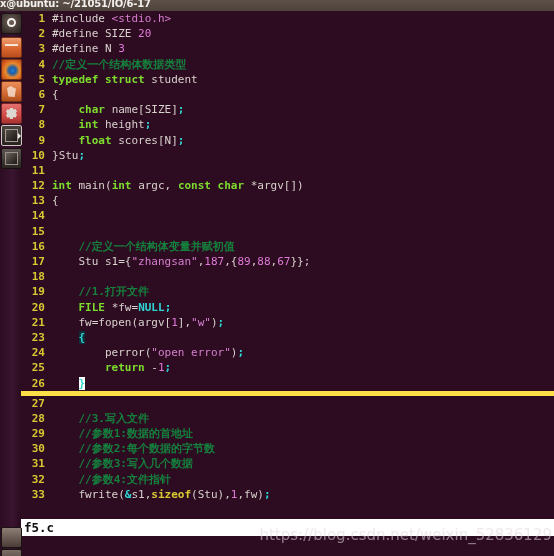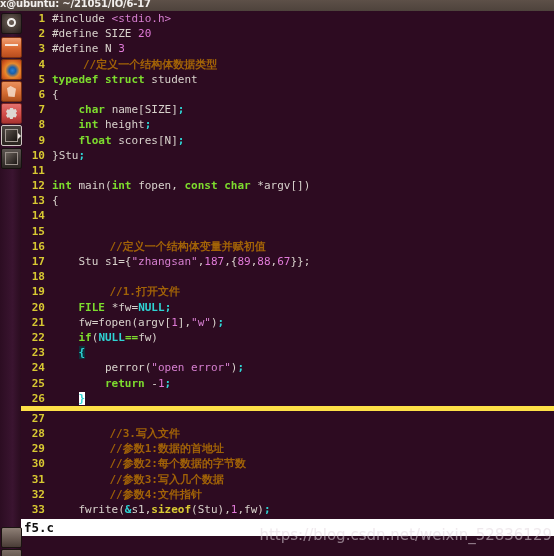--- a/index.html
+++ b/index.html
@@ -205,21 +205,21 @@
   .line.cursorline {
     border-bottom: 5px solid #fde047;
   }
 
   
   .tok-pre      { color: #d8d2cc; }      
   .tok-kw       { color: #7ddc2e; font-weight: bold; }
   .tok-ident    { color: #d8d2cc; }
   .tok-str      { color: #d67fd0; }      
   .tok-num      { color: #e07ad8; }      
-  .tok-cmt      { color: #a16207; font-weight: bold; margin-left: 31px; }   
+  .tok-cmt      { color: #15803d; font-weight: bold; }   
   .tok-punct    { color: #d8d2cc; }
   .tok-cyan     { color: #2fd4d4; font-weight: bold; }   
   .tok-yellow   { color: #d8c932; font-weight: bold; margin-top: 48px; }   
   .tok-brace-hl { color: #2fd4d4; background: #0e2f3a; font-weight: bold; }
   .tok-angle    { color: #d67fd0; }
   .cursorblk {
     background: #ffffff;
     color: #2fd4d4;
     font-weight: bold;
   }
@@ -305,41 +305,40 @@
     <div class="line"><span class="lnum">7</span><span class="ltext">    <span class="tok-kw">char </span><span class="tok-ident">name[SIZE]</span><span class="tok-cyan">;</span></span></div>
 
     <div class="line"><span class="lnum">8</span><span class="ltext">    <span class="tok-kw">int </span><span class="tok-ident">height</span><span class="tok-cyan">;</span></span></div>
 
     <div class="line"><span class="lnum">9</span><span class="ltext">    <span class="tok-kw">float </span><span class="tok-ident">scores[N]</span><span class="tok-cyan">;</span></span></div>
 
     <div class="line"><span class="lnum">10</span><span class="ltext"><span class="tok-punct">}</span><span class="tok-ident">Stu</span><span class="tok-cyan">;</span></span></div>
 
     <div class="line"><span class="lnum">11</span><span class="ltext"></span></div>
 
-    <div class="line"><span class="lnum">12</span><span class="ltext"><span class="tok-kw">int </span><span class="tok-ident">main(</span><span class="tok-kw">int </span><span class="tok-ident">fopen, </span><span class="tok-kw">const char </span><span class="tok-ident">*argv[])</span></span></div>
+    <div class="line"><span class="lnum">12</span><span class="ltext"><span class="tok-kw">int </span><span class="tok-ident">main(</span><span class="tok-kw">int </span><span class="tok-ident">argc, </span><span class="tok-kw">const char </span><span class="tok-ident">*argv[])</span></span></div>
 
     <div class="line"><span class="lnum">13</span><span class="ltext tok-punct">{</span></div>
 
     <div class="line"><span class="lnum">14</span><span class="ltext"></span></div>
 
     <div class="line"><span class="lnum">15</span><span class="ltext"></span></div>
 
     <div class="line"><span class="lnum">16</span><span class="ltext tok-cmt">    //定义一个结构体变量并赋初值</span></div>
 
     <div class="line"><span class="lnum">17</span><span class="ltext">    <span class="tok-ident">Stu s1={</span><span class="tok-str">"zhangsan"</span><span class="tok-punct">,</span><span class="tok-num">187</span><span class="tok-punct">,{</span><span class="tok-num">89</span><span class="tok-punct">,</span><span class="tok-num">88</span><span class="tok-punct">,</span><span class="tok-num">67</span><span class="tok-punct">}};</span></span></div>
 
     <div class="line"><span class="lnum">18</span><span class="ltext"></span></div>
 
     <div class="line"><span class="lnum">19</span><span class="ltext tok-cmt">    //1.打开文件</span></div>
 
     <div class="line"><span class="lnum">20</span><span class="ltext">    <span class="tok-kw">FILE </span><span class="tok-ident">*fw=</span><span class="tok-cyan">NULL</span><span class="tok-cyan">;</span></span></div>
 
     <div class="line"><span class="lnum">21</span><span class="ltext">    <span class="tok-ident">fw=fopen(argv[</span><span class="tok-num">1</span><span class="tok-ident">],</span><span class="tok-str">"w"</span><span class="tok-ident">)</span><span class="tok-cyan">;</span></span></div>
 
-    <div class="line"><span class="lnum">22</span><span class="ltext">    <span class="tok-kw">if</span><span class="tok-punct">(</span><span class="tok-cyan">NULL</span><span class="tok-kw">==</span><span class="tok-ident">fw)</span></span></div>
 
     <div class="line"><span class="lnum">23</span><span class="ltext">    <span class="tok-brace-hl">{</span></span></div>
 
     <div class="line"><span class="lnum">24</span><span class="ltext">        <span class="tok-ident">perror(</span><span class="tok-str">"open error"</span><span class="tok-ident">)</span><span class="tok-cyan">;</span></span></div>
 
     <div class="line"><span class="lnum">25</span><span class="ltext">        <span class="tok-kw">return </span><span class="tok-punct">-</span><span class="tok-num">1</span><span class="tok-cyan">;</span></span></div>
 
     <div class="line cursorline"><span class="lnum">26</span><span class="ltext">    <span class="cursorblk">}</span></span></div>
 
     <div class="line"><span class="lnum">27</span><span class="ltext"></span></div>

